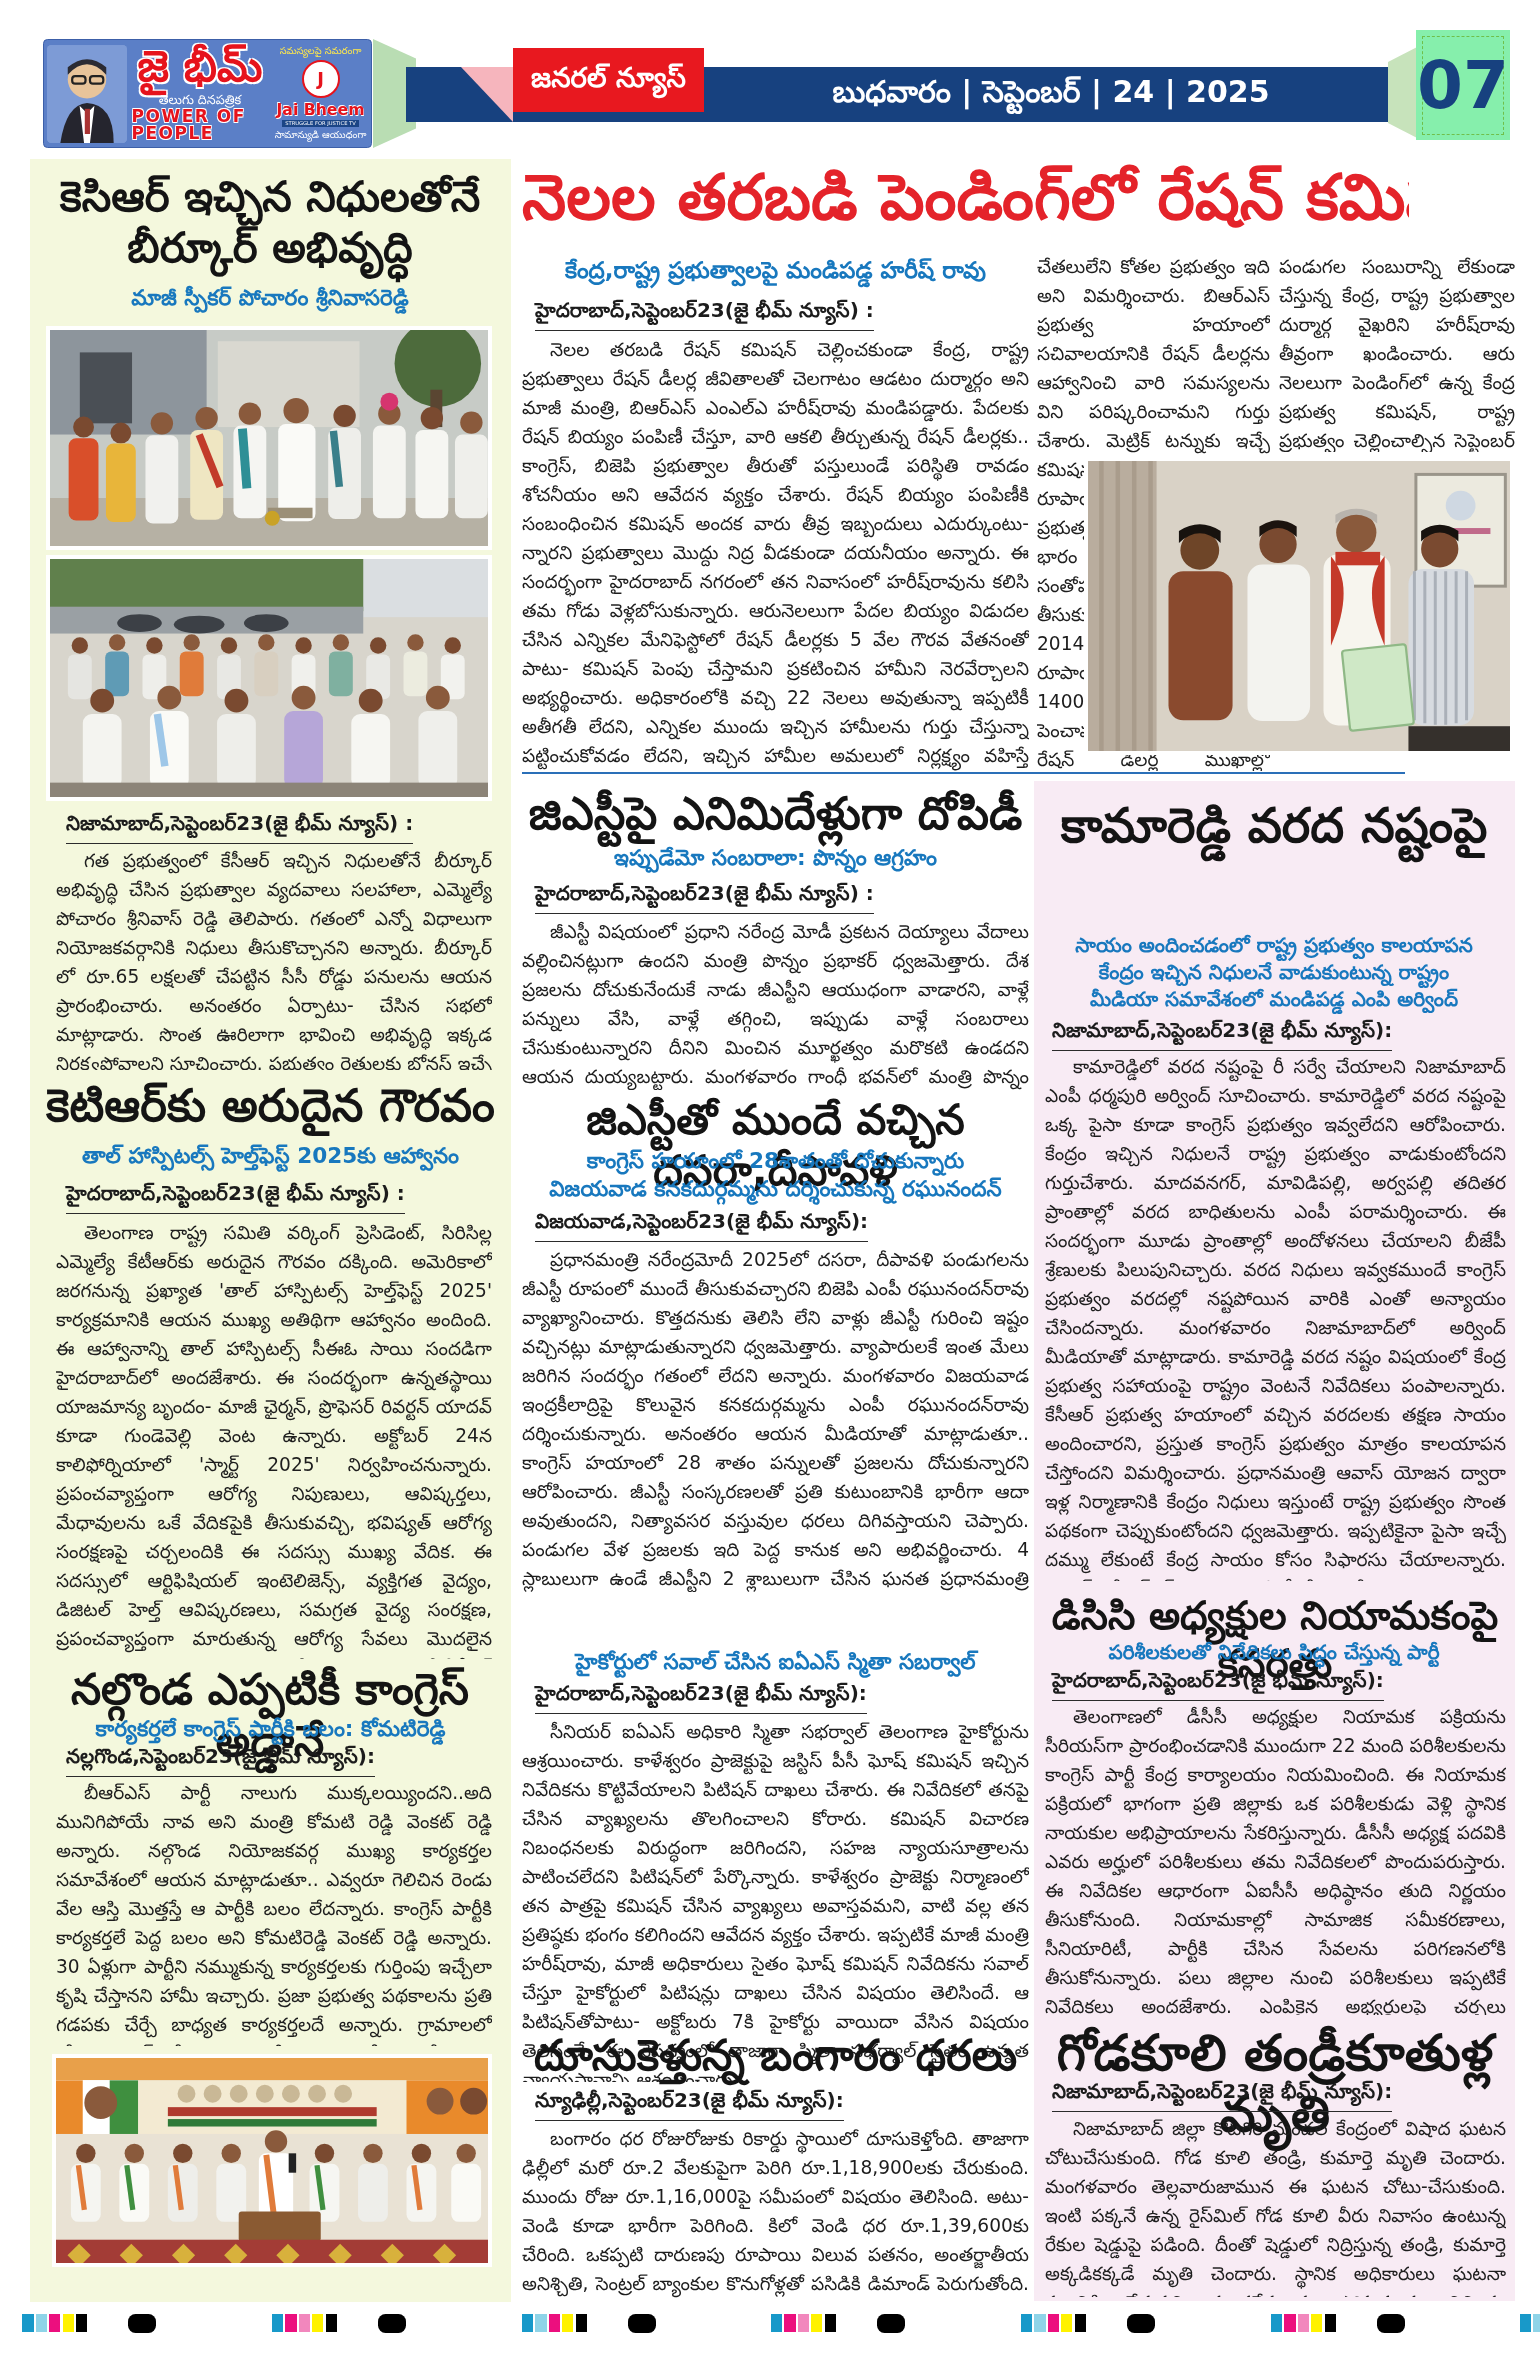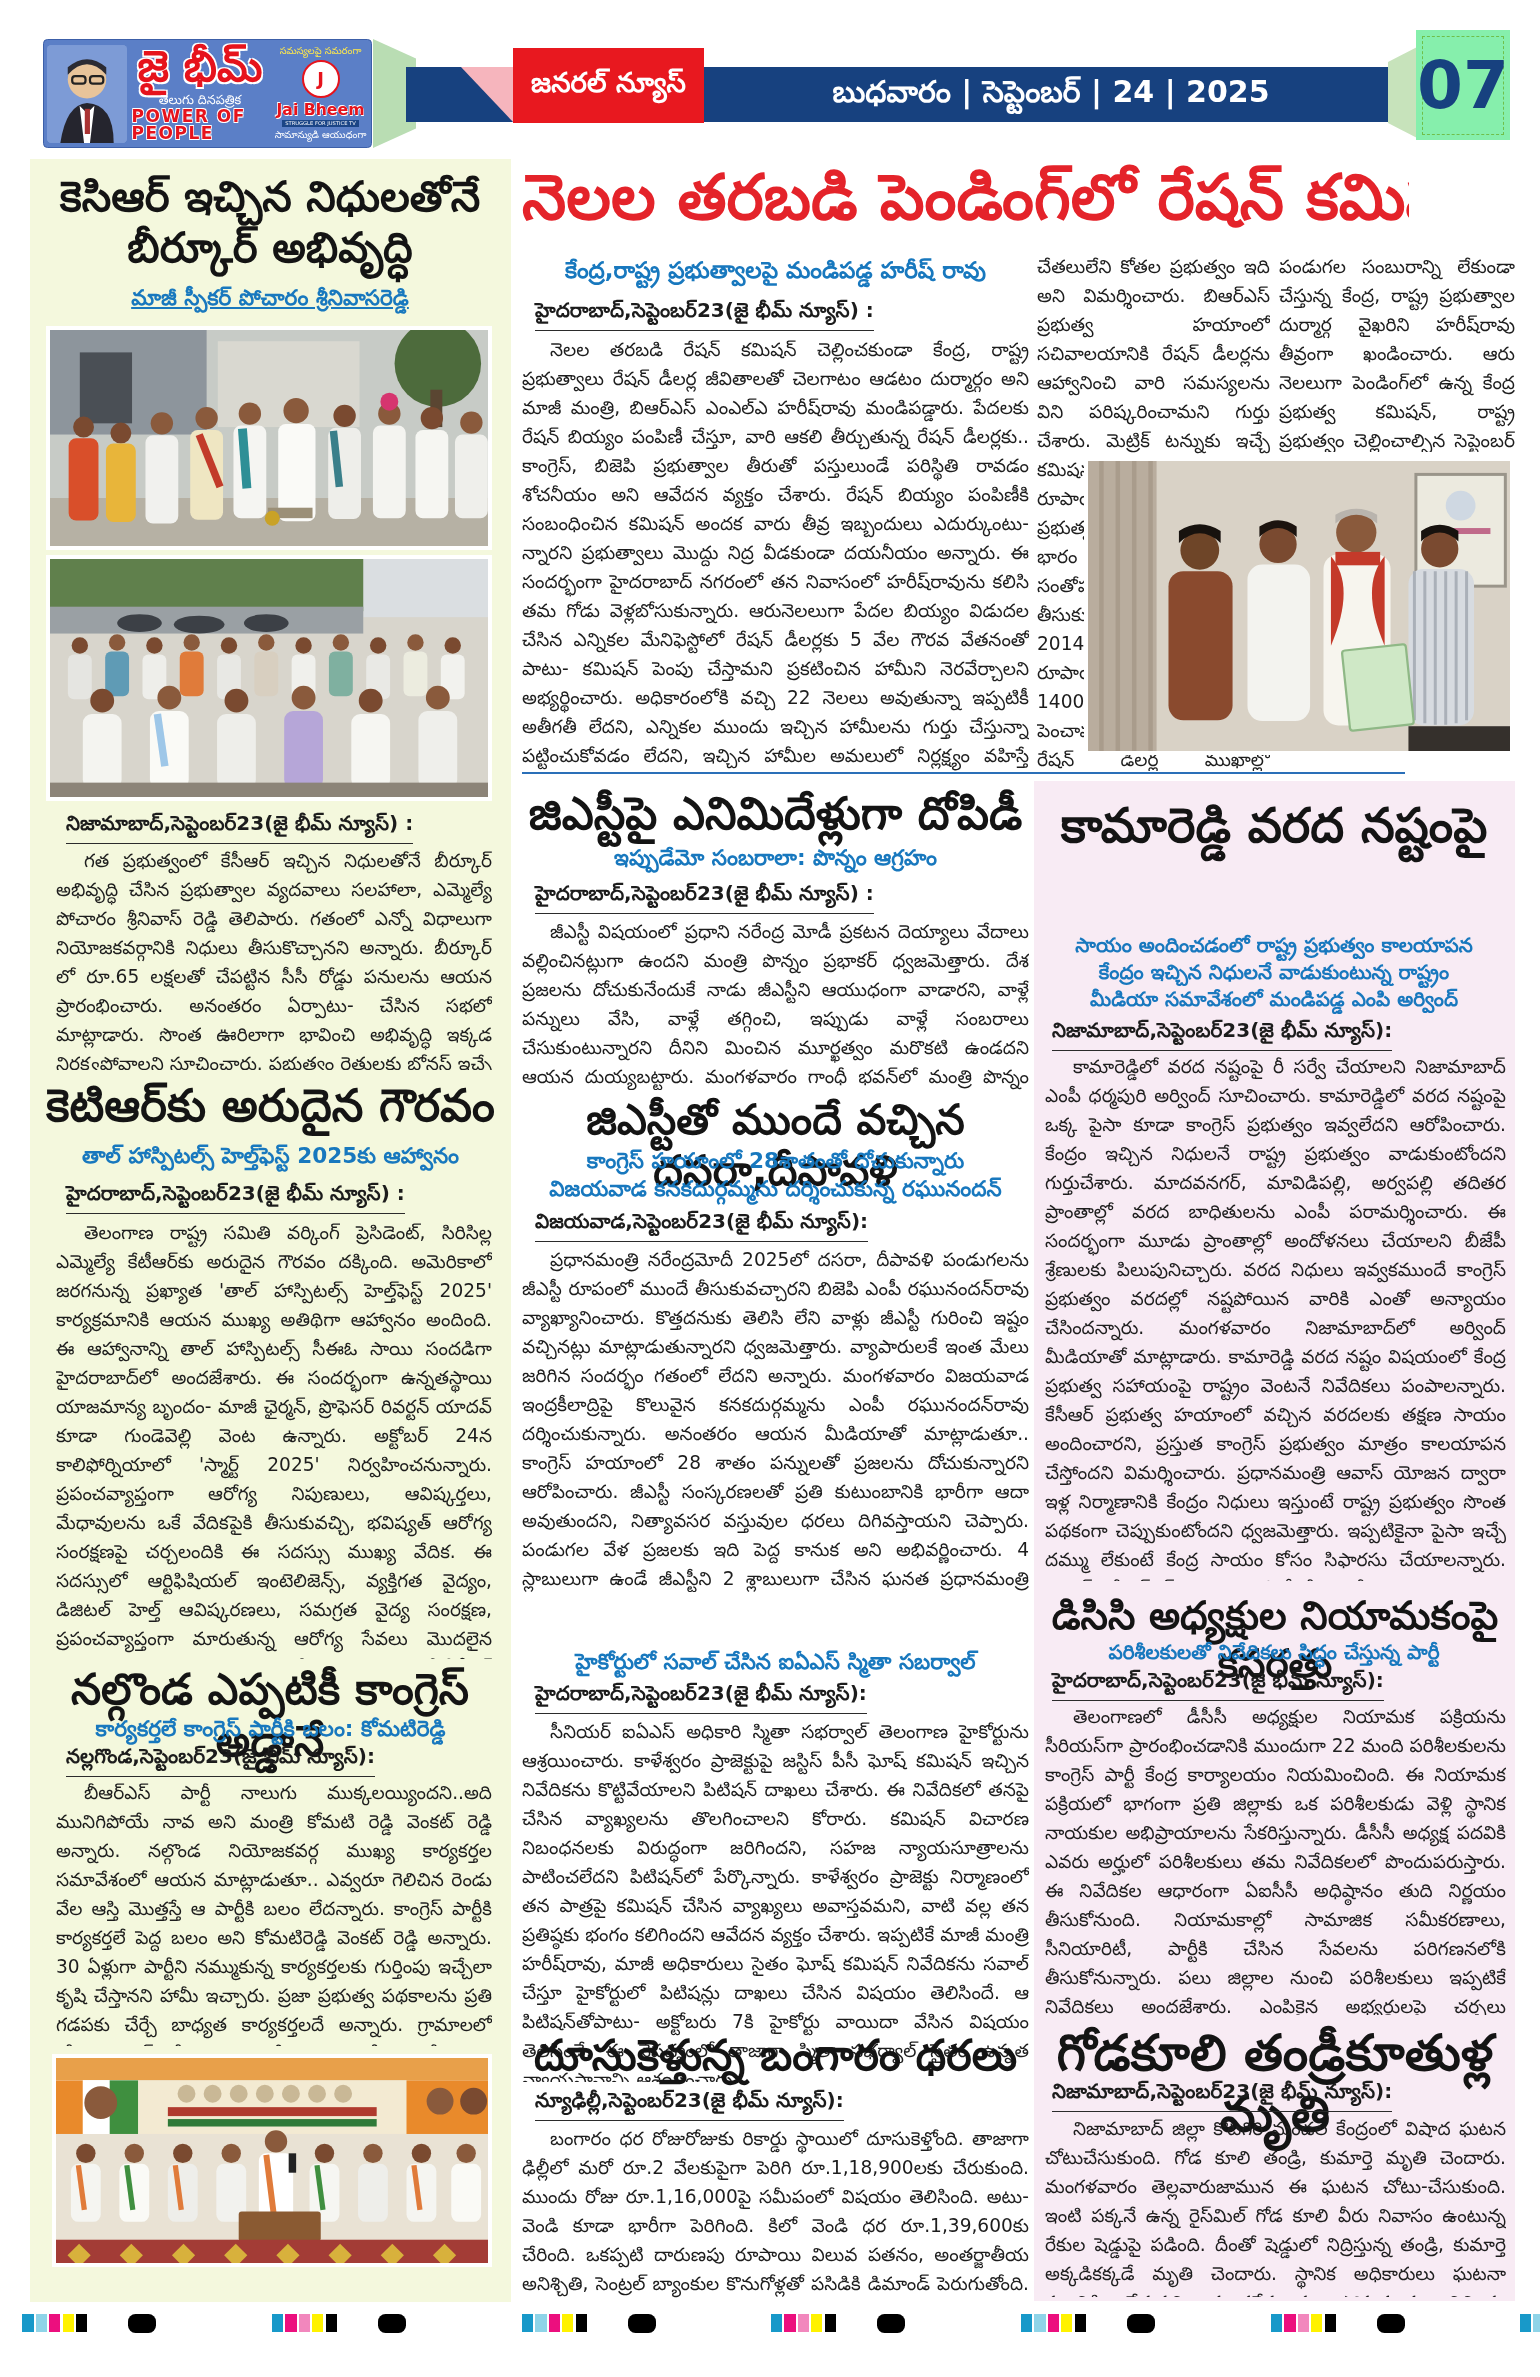--- a/index.html
+++ b/index.html
@@ -16,21 +16,21 @@
   .logo-power{color:#e6131c;font-weight:bold;font-size:17px;letter-spacing:1.5px;margin-top:2px;text-shadow:0.7px 0.7px 0 #fff,-0.7px -0.7px 0 #fff,0.7px -0.7px 0 #fff,-0.7px 0.7px 0 #fff;}
   .logo-right{width:95px;flex:none;display:flex;flex-direction:column;align-items:center;justify-content:center;line-height:1.1;}
   .logo-tag{color:#ffe84a;font-size:9.7px;white-space:nowrap;}
   .logo-tag2{color:#ffffff;font-size:9.7px;white-space:nowrap;margin-top:3px;}
   .tv-circle{width:34px;height:34px;border-radius:50%;background:#ffffff;border:2.2px solid #e6131c;margin:3px 0;display:flex;align-items:center;justify-content:center;color:#e6131c;font-weight:bold;font-size:18px;}
   .tv-name{color:#e6131c;font-weight:bold;font-size:15.7px;text-shadow:0.7px 0.7px 0 #fff,-0.7px -0.7px 0 #fff;}
   .tv-caption{background:#1b4586;color:#ffffff;font-size:5.2px;padding:0.7px 3px;margin-top:1.5px;white-space:nowrap;}
   .green-arrow{left:373px;top:39px;width:43px;height:109px;background:#b9ddb3;clip-path:polygon(0 0,100% 18%,100% 82%,0 100%);}
   .head-bar{left:406px;top:67px;width:985px;height:55px;background:#17417f;}
   .pink-tri{left:461px;top:67px;width:52px;height:55px;background:#f6b5bd;clip-path:polygon(0 0,100% 0,100% 100%);}
-  .section-box{left:513px;top:48px;width:191px;height:75px;background:#e8181f;display:flex;align-items:center;justify-content:center;color:#ffffff;font-weight:bold;font-size:27.6px;}
+  .section-box{left:513px;top:48px;width:191px;height:64px;background:#e8181f;display:flex;align-items:center;justify-content:center;color:#ffffff;font-weight:bold;font-size:27.6px;}
   .date-text{left:768px;top:67px;width:566px;height:55px;display:flex;align-items:center;justify-content:center;color:#ffffff;font-weight:bold;font-size:30px;white-space:nowrap;}
   .page-green{left:1388px;top:45px;width:33px;height:95px;background:#c7e3bb;clip-path:polygon(100% 0,100% 100%,0 82%,0 18%);}
   .page-box{left:1416px;top:30px;width:94px;height:110px;background:#86efac;display:flex;align-items:center;justify-content:center;}
   .page-inner{width:80px;height:97px;border:1.5px dashed #6fbf4a;display:flex;align-items:center;justify-content:center;color:#17417f;font-weight:bold;font-size:66px;}
 
   
   .left-panel{left:30px;top:159px;width:481px;height:2143px;background:#f4f8dd;}
   .right-panel{left:1034px;top:781px;width:481px;height:1520px;background:#f8ebf4;}
 
   
@@ -88,21 +88,21 @@
   <div class="abs date-text">బుధవారం | సెప్టెంబర్ | 24 | 2025</div>
   <div class="abs page-green"></div>
   <div class="abs page-box">
     <div class="page-inner">07</div>
   </div>
 
   <div class="abs left-panel"></div>
   <div class="abs right-panel"></div>
 
   <div class="abs hl" style="left:52px;top:171px;width:436px;font-size:42px;">కెసిఆర్ ఇచ్చిన నిధులతోనే బీర్కూర్ అభివృద్ధి</div>
-  <div class="abs kicker" style="left:52px;top:285px;width:436px;text-decoration:underline;">మాజీ స్పీకర్ పోచారం శ్రీనివాసరెడ్డి</div>
+  <div class="abs kicker" style="left:52px;top:285px;width:436px;">మాజీ స్పీకర్ పోచారం శ్రీనివాసరెడ్డి</div>
 
   <div class="abs photo" style="left:46px;top:326px;width:446px;height:224px;">
     <svg viewBox="0 0 598 300" width="446" height="224" preserveAspectRatio="none">
       <rect width="598" height="300" fill="#c7cbc6"></rect>
       <rect x="0" y="0" width="210" height="140" fill="#8d959c"></rect>
       <rect x="40" y="30" width="70" height="95" fill="#4a4f55"></rect>
       <rect x="225" y="15" width="190" height="115" fill="#d9d8d0"></rect>
       <circle cx="520" cy="45" r="58" fill="#4d6b3c"></circle>
       <rect x="510" y="80" width="16" height="50" fill="#5a4632"></rect>
       <rect x="0" y="225" width="598" height="75" fill="#b6b1a4"></rect>

